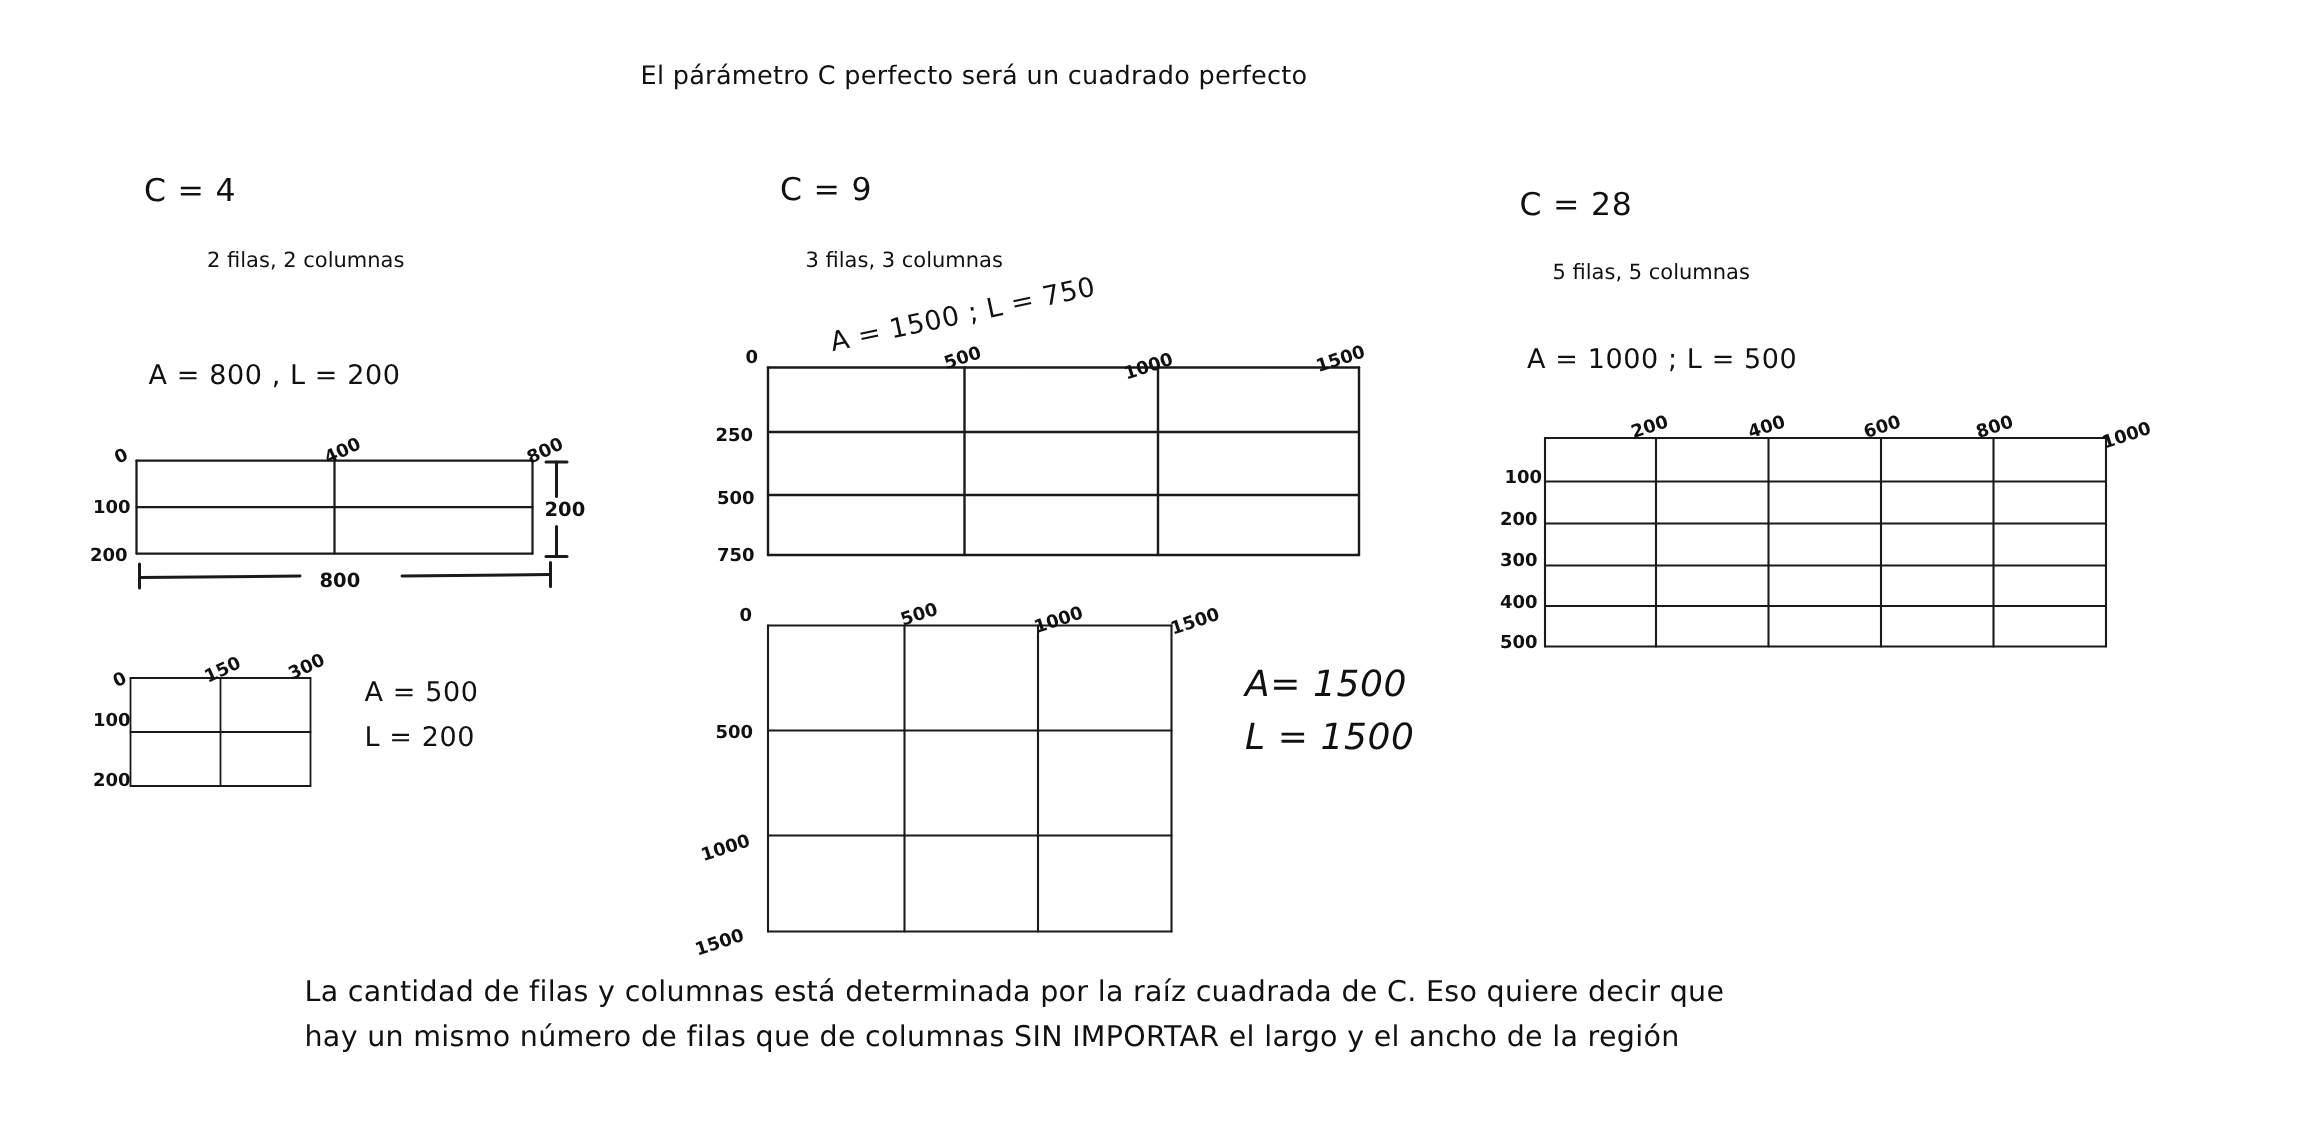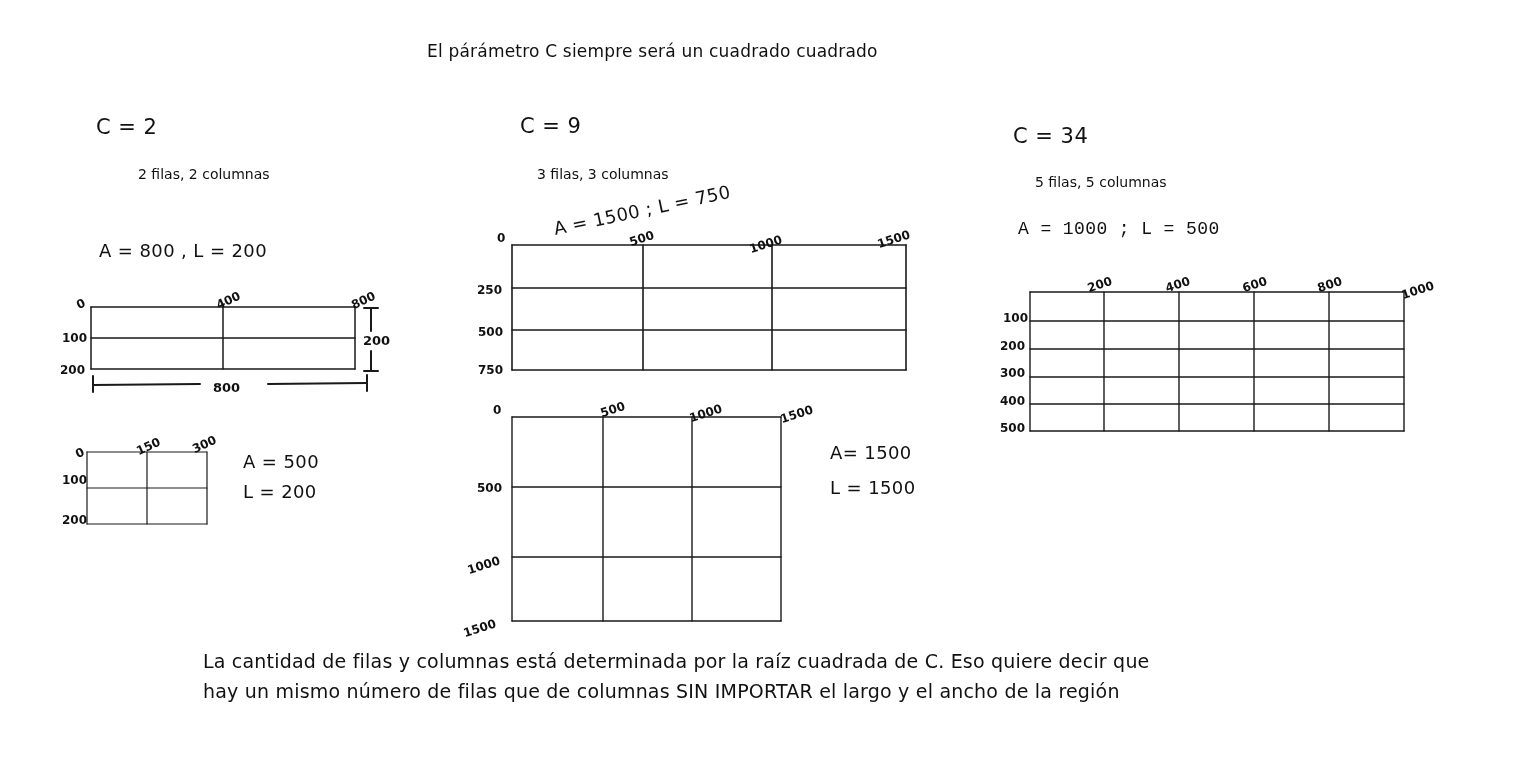--- a/index.html
+++ b/index.html
@@ -31,23 +31,24 @@
   .case-sub {
     font-size: 14px;
     white-space: nowrap;
   }
   .eq {
     font-size: 18px;
     white-space: nowrap;
     letter-spacing: 0.4px;
   }
   .eq-big {
-    font-size: 18px;
+    font-size: 24px;
     white-space: nowrap;
     letter-spacing: 0.4px;
+    font-style: italic;
   }
   .tick {
     font-size: 12px;
     white-space: nowrap;
     font-weight: 600;
   }
   .tick-lg {
     font-size: 13px;
     white-space: nowrap;
     font-weight: 600;
@@ -65,23 +66,23 @@
   .grid svg { display: block; }
   .rot-25 { transform: rotate(-25deg); transform-origin: left bottom; }
   .rot-18 { transform: rotate(-18deg); transform-origin: left bottom; }
   .rot-12 { transform: rotate(-12deg); transform-origin: left bottom; }
 </style>
 </head>
 <body>
 
 <div id="canvas">
 
-  <div class="abs title" style="left:427px; top:41px;">El párámetro C siempre será un cuadrado cuadrado</div>
-
-  <div class="abs case-label" style="left:96px; top:115px;">C = 2</div>
+  <div class="abs title" style="left:427px; top:41px;">El párámetro C perfecto será un cuadrado perfecto</div>
+
+  <div class="abs case-label" style="left:96px; top:115px;">C = 4</div>
   <div class="abs case-sub" style="left:138px; top:166px;">2 filas, 2 columnas</div>
   <div class="abs eq" style="left:99px; top:240px;text-align:right;">A = 800 ,  L = 200</div>
 
   <div class="grid" style="left:90px; top:305px;">
     <svg width="268" height="68" viewBox="0 0 268 68">
       <g stroke="#1a1a1a" stroke-width="1.5" fill="none" stroke-linecap="round">
         <path d="M1,2 L265,2"></path>
         <path d="M1,33 L265,33"></path>
         <path d="M1,64 L265,64"></path>
         <path d="M1,2 L1,64"></path>
@@ -187,23 +188,23 @@
   <div class="abs tick rot-18" style="left:603px; top:406px;">500</div>
   <div class="abs tick rot-18" style="left:692px; top:411px;">1000</div>
   <div class="abs tick rot-18" style="left:783px; top:412px;">1500</div>
   <div class="abs tick" style="left:477px; top:481px;">500</div>
   <div class="abs tick rot-18" style="left:470px; top:563px;">1000</div>
   <div class="abs tick rot-18" style="left:466px; top:626px;">1500</div>
 
   <div class="abs eq-big" style="left:830px; top:442px;">A= 1500</div>
   <div class="abs eq-big" style="left:830px; top:477px;">L = 1500</div>
 
-  <div class="abs case-label" style="left:1013px; top:124px;">C = 34</div>
+  <div class="abs case-label" style="left:1013px; top:124px;">C = 28</div>
   <div class="abs case-sub" style="left:1035px; top:174px;">5 filas, 5 columnas</div>
-  <div class="abs eq" style="left:1018px; top:219px;font-family:Liberation Mono, monospace;">A = 1000  ;   L = 500</div>
+  <div class="abs eq" style="left:1018px; top:229px;">A = 1000  ;   L = 500</div>
 
   <div class="grid" style="left:1028px; top:290px;">
     <svg width="380" height="145" viewBox="0 0 380 145">
       <g stroke="#1a1a1a" stroke-width="1.4" fill="none" stroke-linecap="round">
         <path d="M2,2 L376,2"></path>
         <path d="M2,31 L376,31"></path>
         <path d="M2,59 L376,59"></path>
         <path d="M2,87 L376,87"></path>
         <path d="M2,114 L376,114"></path>
         <path d="M2,141 L376,141"></path>

